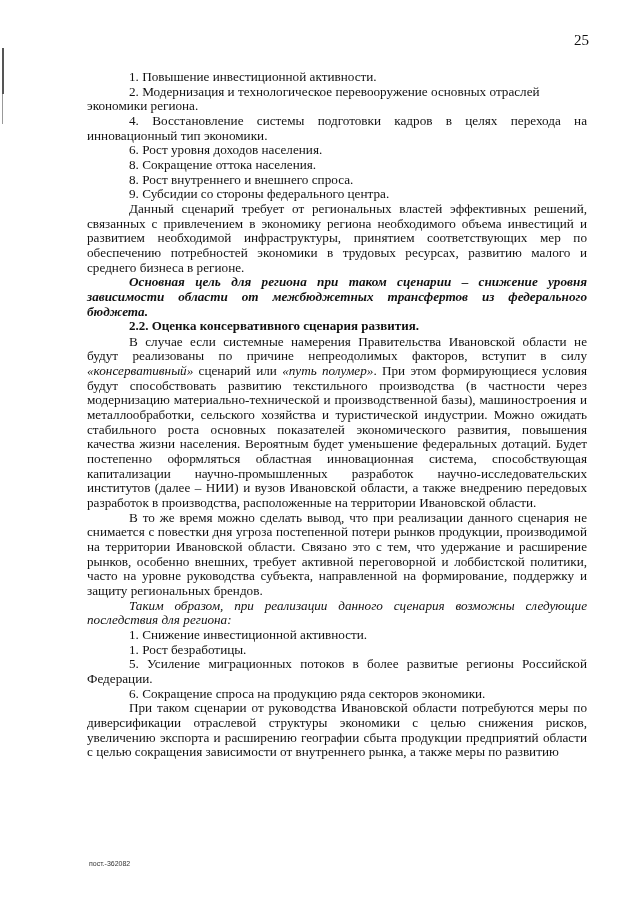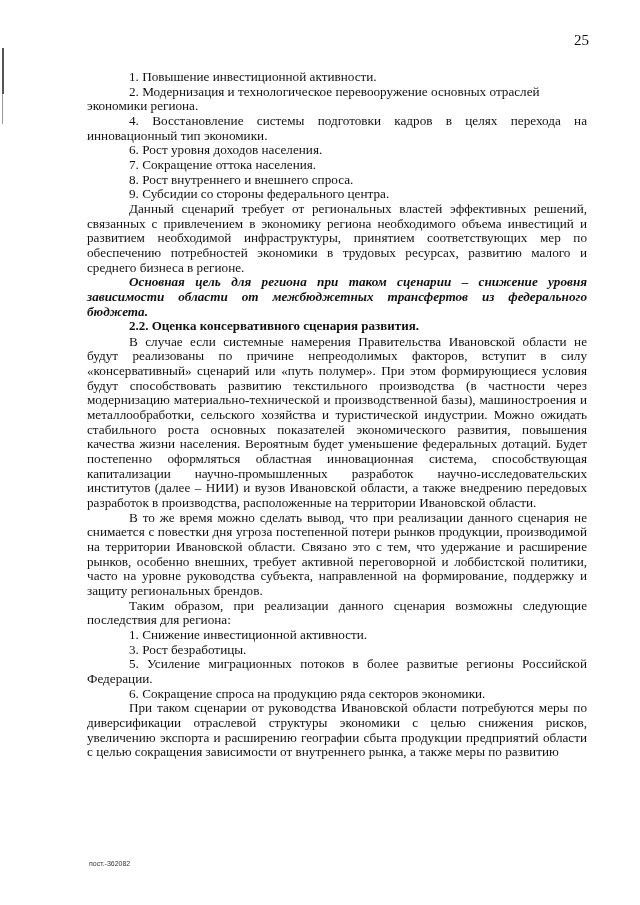--- a/index.html
+++ b/index.html
@@ -6,53 +6,53 @@
     body { width: 640px; height: 905px; position: relative; overflow: hidden;
            font-family: "Liberation Serif", "DejaVu Serif", serif; color: #111; }
     .margin-line { position: absolute; left: 2px; top: 48px; width: 2px; height: 46px; background: #555; }
     .margin-line2 { position: absolute; left: 2px; top: 94px; width: 1px; height: 30px; background: #999; }
     .page-number { position: absolute; left: 574px; top: 32px; font-size: 15px; }
     .content { position: absolute; left: 87px; top: 70px; width: 500px; font-size: 13.2px; line-height: 14.65px; }
     p { margin: 0; text-align: justify; }
     .ind { text-indent: 42px; }
     .li { text-indent: 42px; }
     .bi { font-weight: bold; font-style: italic; }
-    .it { }
+    .it { font-style: italic; }
     .heading { font-weight: bold; font-size: 13px; margin-bottom: 1px; text-indent: 42px; }
     .footer { position: absolute; left: 89px; top: 860px; font-size: 7px; font-family: "Liberation Sans", sans-serif; color: #333; }
     .nojust { text-align: left; }
   </style>
 </head>
 <body>
 
 <div class="margin-line"></div>
 <div class="margin-line2"></div>
 
 <div class="page-number">25</div>
 
 <div class="content">
   <p class="li nojust">1. Повышение инвестиционной активности.</p>
   <p class="li nojust">2. Модернизация и технологическое перевооружение основных отраслей экономики региона.</p>
   <p class="li">4. Восстановление системы подготовки кадров в целях перехода на инновационный тип экономики.</p>
   <p class="li nojust">6. Рост уровня доходов населения.</p>
-  <p class="li nojust">7. Сокращение оттока населения.</p>
+  <p class="li nojust">8. Сокращение оттока населения.</p>
   <p class="li nojust">8. Рост внутреннего и внешнего спроса.</p>
   <p class="li nojust">9. Субсидии со стороны федерального центра.</p>
 
   <p class="ind">Данный сценарий требует от региональных властей эффективных решений, связанных с привлечением в экономику региона необходимого объема инвестиций и развитием необходимой инфраструктуры, принятием соответствующих мер по обеспечению потребностей экономики в трудовых ресурсах, развитию малого и среднего бизнеса в регионе.</p>
   <p class="ind bi">Основная цель для региона при таком сценарии – снижение уровня зависимости области от межбюджетных трансфертов из федерального бюджета.</p>
 
   <p class="heading">2.2. Оценка консервативного сценария развития.</p>
 
   <p class="ind"><span>В случае если системные намерения Правительства Ивановской области не будут реализованы по причине непреодолимых факторов, вступит в силу </span><span class="it">«консервативный»</span><span> сценарий или </span><span class="it">«путь полумер»</span><span>. При этом формирующиеся условия будут способствовать развитию текстильного производства (в частности через модернизацию материально-технической и производственной базы), машиностроения и металлообработки, сельского хозяйства и туристической индустрии. Можно ожидать стабильного роста основных показателей экономического развития, повышения качества жизни населения. Вероятным будет уменьшение федеральных дотаций. Будет постепенно оформляться областная инновационная система, способствующая капитализации научно-промышленных разработок научно-исследовательских институтов (далее – НИИ) и вузов Ивановской области, а также внедрению передовых разработок в производства, расположенные на территории Ивановской области.</span></p>
 
   <p class="ind">В то же время можно сделать вывод, что при реализации данного сценария не снимается с повестки дня угроза постепенной потери рынков продукции, производимой на территории Ивановской области. Связано это с тем, что удержание и расширение рынков, особенно внешних, требует активной переговорной и лоббистской политики, часто на уровне руководства субъекта, направленной на формирование, поддержку и защиту региональных брендов.</p>
   <p class="ind it">Таким образом, при реализации данного сценария возможны следующие последствия для региона:</p>
 
   <p class="li nojust">1. Снижение инвестиционной активности.</p>
-  <p class="li nojust">3. Рост безработицы.</p>
+  <p class="li nojust">1. Рост безработицы.</p>
   <p class="li">5. Усиление миграционных потоков в более развитые регионы Российской Федерации.</p>
   <p class="li nojust">6. Сокращение спроса на продукцию ряда секторов экономики.</p>
 
   <p class="ind">При таком сценарии от руководства Ивановской области потребуются меры по диверсификации отраслевой структуры экономики с целью снижения рисков, увеличению экспорта и расширению географии сбыта продукции предприятий области с целью сокращения зависимости от внутреннего рынка, а также меры по развитию</p>
 </div>
 
 <div class="footer">пост.-362082</div>
 
 </body></html>

